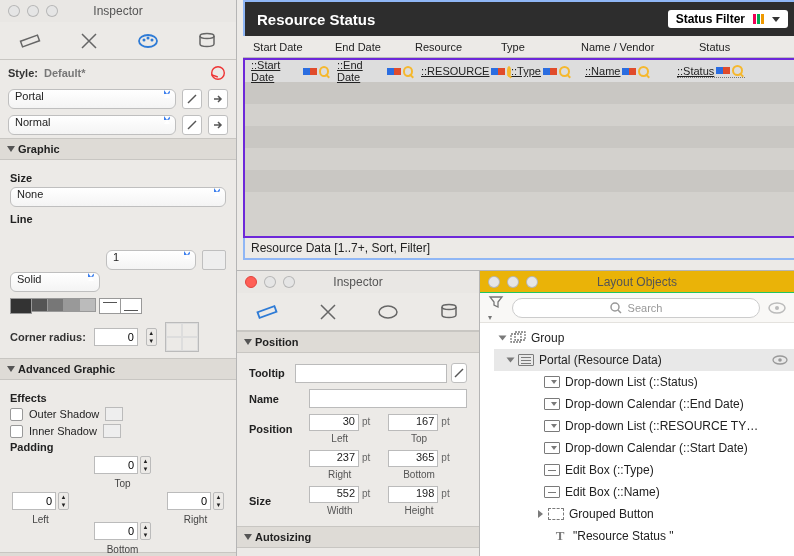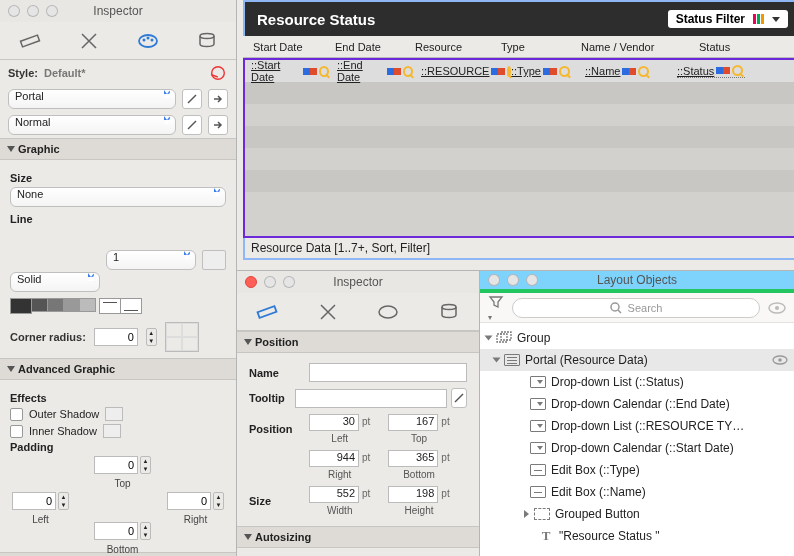--- a/index.html
+++ b/index.html
@@ -103,26 +103,26 @@
 .pos-table .plabel { width:60px; font-weight:600; font-size:11px; }
 .txt-input { flex:1; height:19px; border:1px solid #bbb; background:#fff; padding:0 4px; font-size:11px; }
 .pos-pair { display:flex; gap:18px; flex:1; }
 .pos-box { text-align:center; }
 .pos-box .pv { display:inline-block; width:50px; height:17px; border:1px solid #bbb; background:#fff; text-align:right; padding:0 3px; font-size:11px; }
 .pos-box .unit { font-size:10px; color:#666; margin-left:3px; }
 .pos-box .cap { display:block; font-size:10px; color:#555; margin-top:2px; }
 
 
 .right-panel { position:absolute; left:480px; top:270px; width:314px; height:286px; background:#fff; border-top:1px solid #b5b5b5; }
-.right-panel .panel-title { background:#7dd3fc; border-bottom:4px solid #22c55e; }
+.right-panel .panel-title { background:#eab308; border-bottom:1px solid #22c55e; }
 .toolbar-row { display:flex; align-items:center; gap:8px; height:30px; padding:0 8px; border-bottom:1px solid #e4e2de; background:#f9f8f6; }
 .search-box { flex:1; display:flex; align-items:center; gap:6px; height:20px; border:1px solid #ccc; border-radius:10px; padding:0 8px; background:#fff; color:#999; justify-content:center; }
 .eye { color:#aaa; }
 
-.tree { padding:4px 0; font-size:12px; }
+.tree { padding:4px 0; font-size:12px;margin-left:14px; }
 .tree-row { display:flex; align-items:center; height:22px; padding:0 6px; gap:5px; }
 .tree-row.sel { background:#e8e8e8; }
 .indent1 { padding-left: 14px; }
 .indent2 { padding-left: 44px; }
 .indent3 { padding-left: 50px; }
 .disc { width:0; height:0; border-top:4px solid transparent; border-bottom:4px solid transparent; border-left:5px solid #7a7a7a; }
 .disc.open { transform: rotate(90deg); }
 .obj-ico { width:16px; height:12px; border:1.5px solid #7a7a7a; border-radius:1px; display:flex; align-items:center; justify-content:center; }
 .obj-ico.portal::before { content:""; width:10px; height:1px; background:#7a7a7a; box-shadow:0 3px 0 #7a7a7a, 0 -3px 0 #7a7a7a; }
 .obj-ico.dd::after { content:""; width:0; height:0; border-left:3px solid transparent; border-right:3px solid transparent; border-top:4px solid #7a7a7a; margin-left:4px; }
@@ -437,43 +437,43 @@
           <path d="M4 6 v8 a7 2.5 0 0 0 14 0 v-8" fill="none" stroke="#666" stroke-width="1.5"></path>
         </svg>
       </div>
   </div>
   <div class="sect-head">
       <div class="tri open"></div>
       <span>Position</span>
     </div>
   <div class="pos-table">
     <div class="prow">
-        <div class="plabel">Name</div>
-        <input class="txt-input" style="">
-      </div>
-    <div class="prow">
         <div class="plabel">Tooltip</div>
         <input class="txt-input" style="">
         <div class="mini-btn" style="margin-left:4px">
           <svg width="12" height="12">
             <path d="M2 10 L10 2" stroke="#555" stroke-width="1.5"></path>
           </svg>
         </div>
       </div>
     <div class="prow">
+        <div class="plabel">Name</div>
+        <input class="txt-input" style="">
+      </div>
+    <div class="prow">
       <div class="plabel">Position</div>
       <div class="pos-pair">
         <div class="pos-box"><span class="pv">30</span><span class="unit">pt</span><span class="cap">Left</span></div>
         <div class="pos-box"><span class="pv">167</span><span class="unit">pt</span><span class="cap">Top</span></div>
       </div>
     </div>
     <div class="prow">
       <div class="plabel"></div>
       <div class="pos-pair">
-        <div class="pos-box"><span class="pv">944</span><span class="unit">pt</span><span class="cap">Right</span></div>
+        <div class="pos-box"><span class="pv">237</span><span class="unit">pt</span><span class="cap">Right</span></div>
         <div class="pos-box"><span class="pv">365</span><span class="unit">pt</span><span class="cap">Bottom</span></div>
       </div>
     </div>
     <div class="prow">
       <div class="plabel">Size</div>
       <div class="pos-pair">
         <div class="pos-box"><span class="pv">552</span><span class="unit">pt</span><span class="cap">Width</span></div>
         <div class="pos-box"><span class="pv">198</span><span class="unit">pt</span><span class="cap">Height</span></div>
       </div>
     </div>

